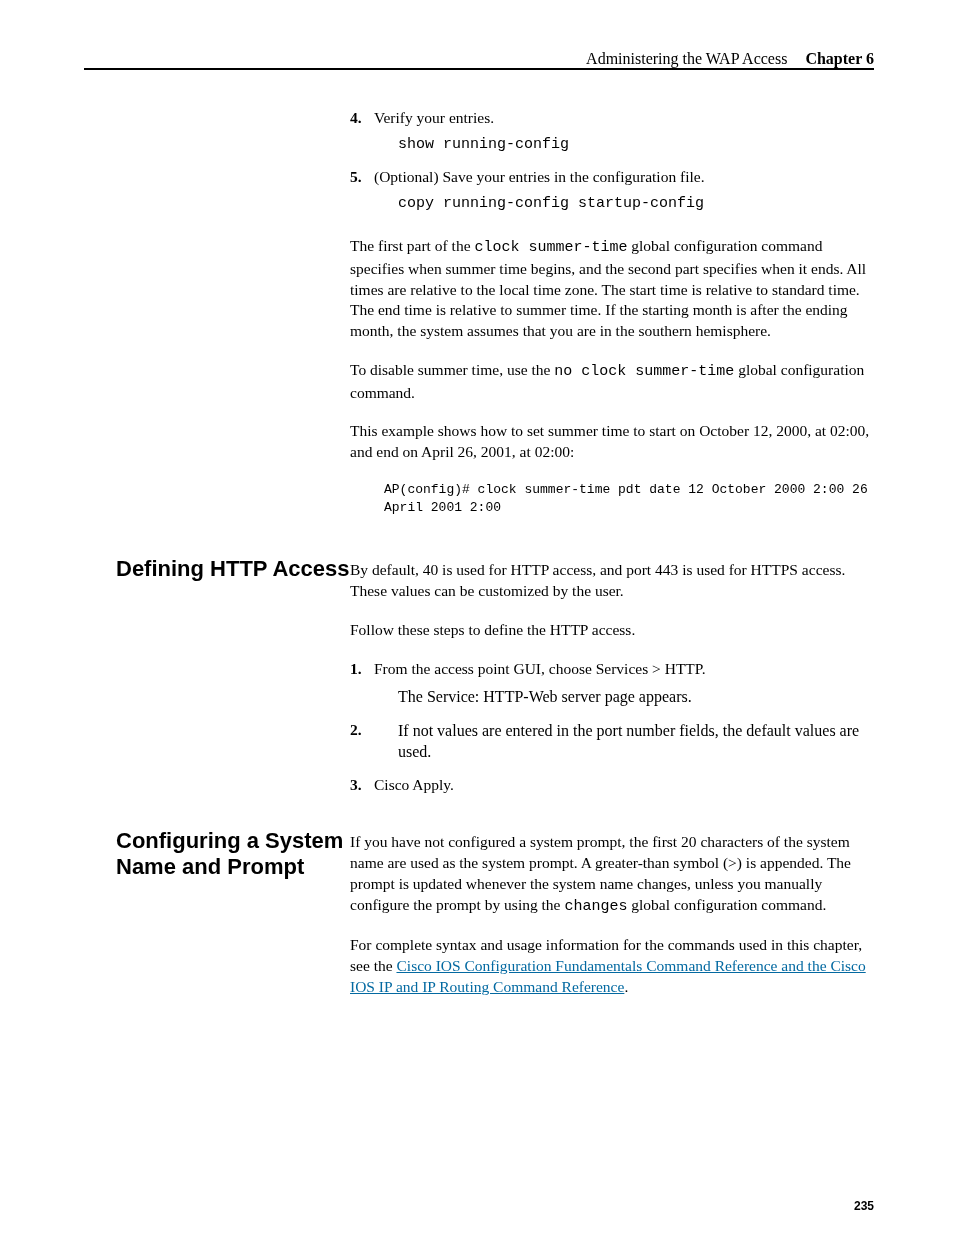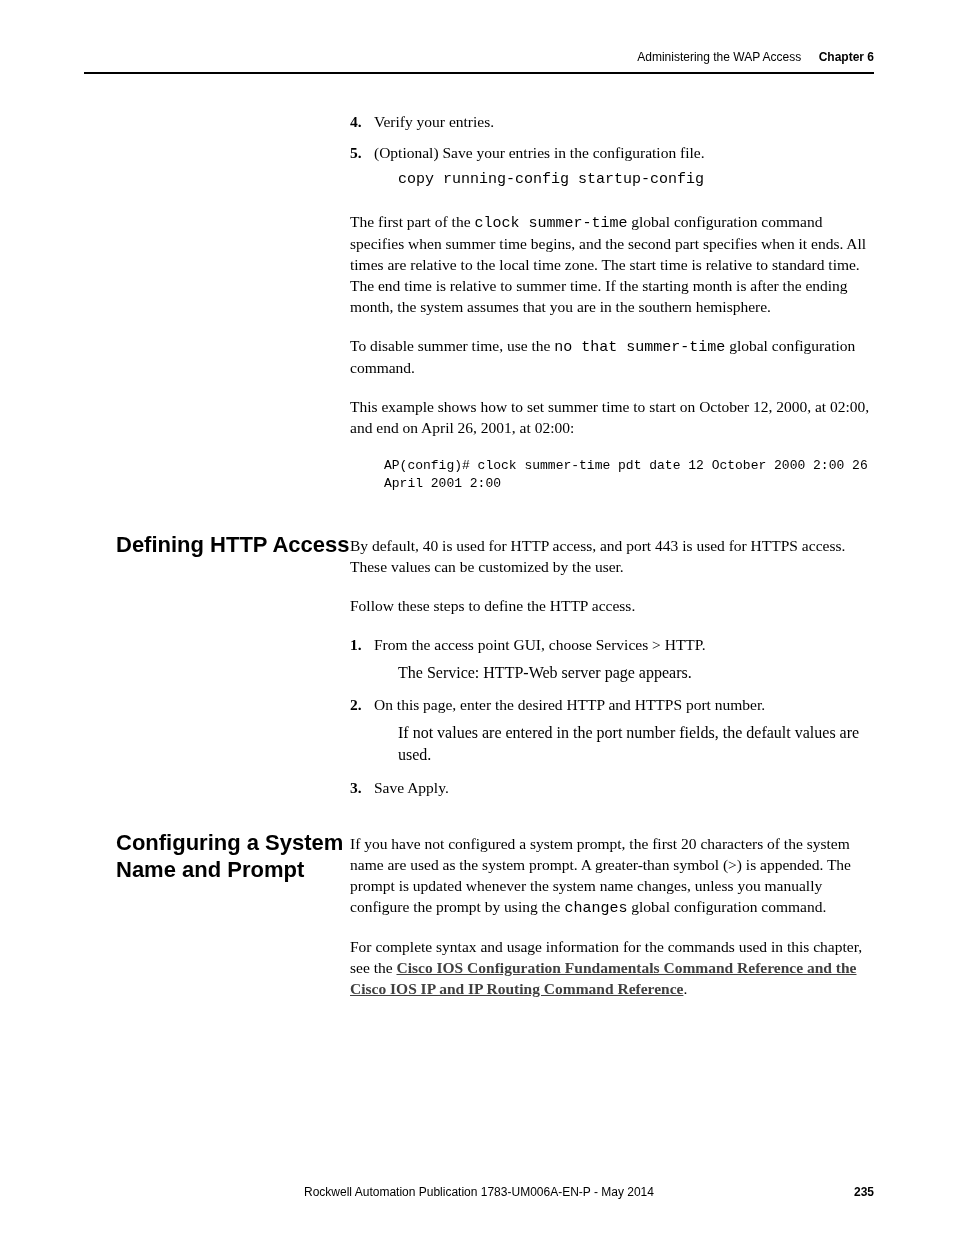--- a/index.html
+++ b/index.html
@@ -12,23 +12,22 @@
   }
   .page {
     width: 954px;
     height: 1235px;
     position: relative;
     box-sizing: border-box;
     padding: 50px 80px 40px 84px;
   }
   .header {
     text-align: right;
-    font-size: 12px;
-    font-family: Liberation Sans, sans-serif;
-    padding-bottom: 8px;
+    font-size: 16px;
+    font-family: Liberation Serif, serif;
     border-bottom: 2px solid #000;
     margin-bottom: 38px;
   }
   .header .chapter-title { font-weight: normal; }
   .header .chapter-label { font-weight: bold; margin-left: 14px; }
   .content-col {
     margin-left: 266px;
   }
   ol.numlist {
     list-style: none;
@@ -85,23 +84,22 @@
     margin-left: 32px;
   }
   .sub-indent {
     margin-left: 24px;
     font-size: 16px;
     line-height: 1.35;
     margin-top: 6px;
     margin-bottom: 12px;
   }
   a.link {
-    color: #404040;
+    color: #0369a1;
     text-decoration: underline;
-    font-weight: bold;
   }
   .footer {
     position: absolute;
     bottom: 36px;
     left: 84px;
     right: 80px;
     font-family: Arial, Helvetica, sans-serif;
     font-size: 12px;
     text-align: center;
   }
@@ -120,77 +118,76 @@
     <span class="chapter-title">Administering the WAP Access</span>
     <span class="chapter-label">Chapter 6</span>
   </div>
 
   <div class="content-col">
 
     <ol class="numlist">
       <li>
         <span class="num">4.</span>
         <span>Verify your entries.</span>
+        <div class="indent-code">show running-config</div>
       </li>
       <li>
         <span class="num">5.</span>
         <span>(Optional) Save your entries in the configuration file.</span>
         <div class="indent-code">copy running-config startup-config</div>
       </li>
     </ol>
 
     <p class="body">
       <span>The first part of the </span><span class="code">clock summer-time</span><span> global configuration command specifies when summer time begins, and the second part specifies when it ends. All times are relative to the local time zone. The start time is relative to standard time. The end time is relative to summer time. If the starting month is after the ending month, the system assumes that you are in the southern hemisphere.</span>
     </p>
 
     <p class="body">
-      <span>To disable summer time, use the </span><span class="code">no that summer-time</span><span> global configuration command.</span>
+      <span>To disable summer time, use the </span><span class="code">no clock summer-time</span><span> global configuration command.</span>
     </p>
 
     <p class="body">This example shows how to set summer time to start on October 12, 2000, at 02:00, and end on April 26, 2001, at 02:00:</p>
 
     <div class="code-block">AP(config)# clock summer-time pdt date 12 October 2000 2:00 26 April 2001 2:00</div>
 
     <div class="section">
       <div class="section-heading">Defining HTTP Access</div>
 
       <p class="body">By default, 40 is used for HTTP access, and port 443 is used for HTTPS access. These values can be customized by the user.</p>
       <p class="body">Follow these steps to define the HTTP access.</p>
 
       <ol class="numlist">
         <li>
           <span class="num">1.</span>
           <span>From the access point GUI, choose Services &gt; HTTP.</span>
           <div class="sub-indent">The Service: HTTP-Web server page appears.</div>
         </li>
         <li>
           <span class="num">2.</span>
-          <span>On this page, enter the desired HTTP and HTTPS port number.</span>
           <div class="sub-indent">If not values are entered in the port number fields, the default values are used.</div>
         </li>
         <li>
           <span class="num">3.</span>
-          <span>Save Apply.</span>
+          <span>Cisco Apply.</span>
         </li>
       </ol>
     </div>
 
     <div class="section" style="margin-top:36px;">
       <div class="section-heading">Configuring a System Name and Prompt</div>
 
 
       <p class="body">
         <span>If you have not configured a system prompt, the first 20 characters of the system name are used as the system prompt. A greater-than symbol (&gt;) is appended. The prompt is updated whenever the system name changes, unless you manually configure the prompt by using the </span><span class="code">changes</span><span> global configuration command.</span>
       </p>
 
       <p class="body">
         <span>For complete syntax and usage information for the commands used in this chapter, see the </span><a class="link">Cisco IOS Configuration Fundamentals Command Reference and the Cisco IOS IP and IP Routing Command Reference</a><span>.</span>
       </p>
     </div>
 
   </div>
 
   <div class="footer">
-    <span>Rockwell Automation Publication 1783-UM006A-EN-P - May 2014</span>
     <span class="pagenum">235</span>
   </div>
 
 </div>
 
 </body></html>

